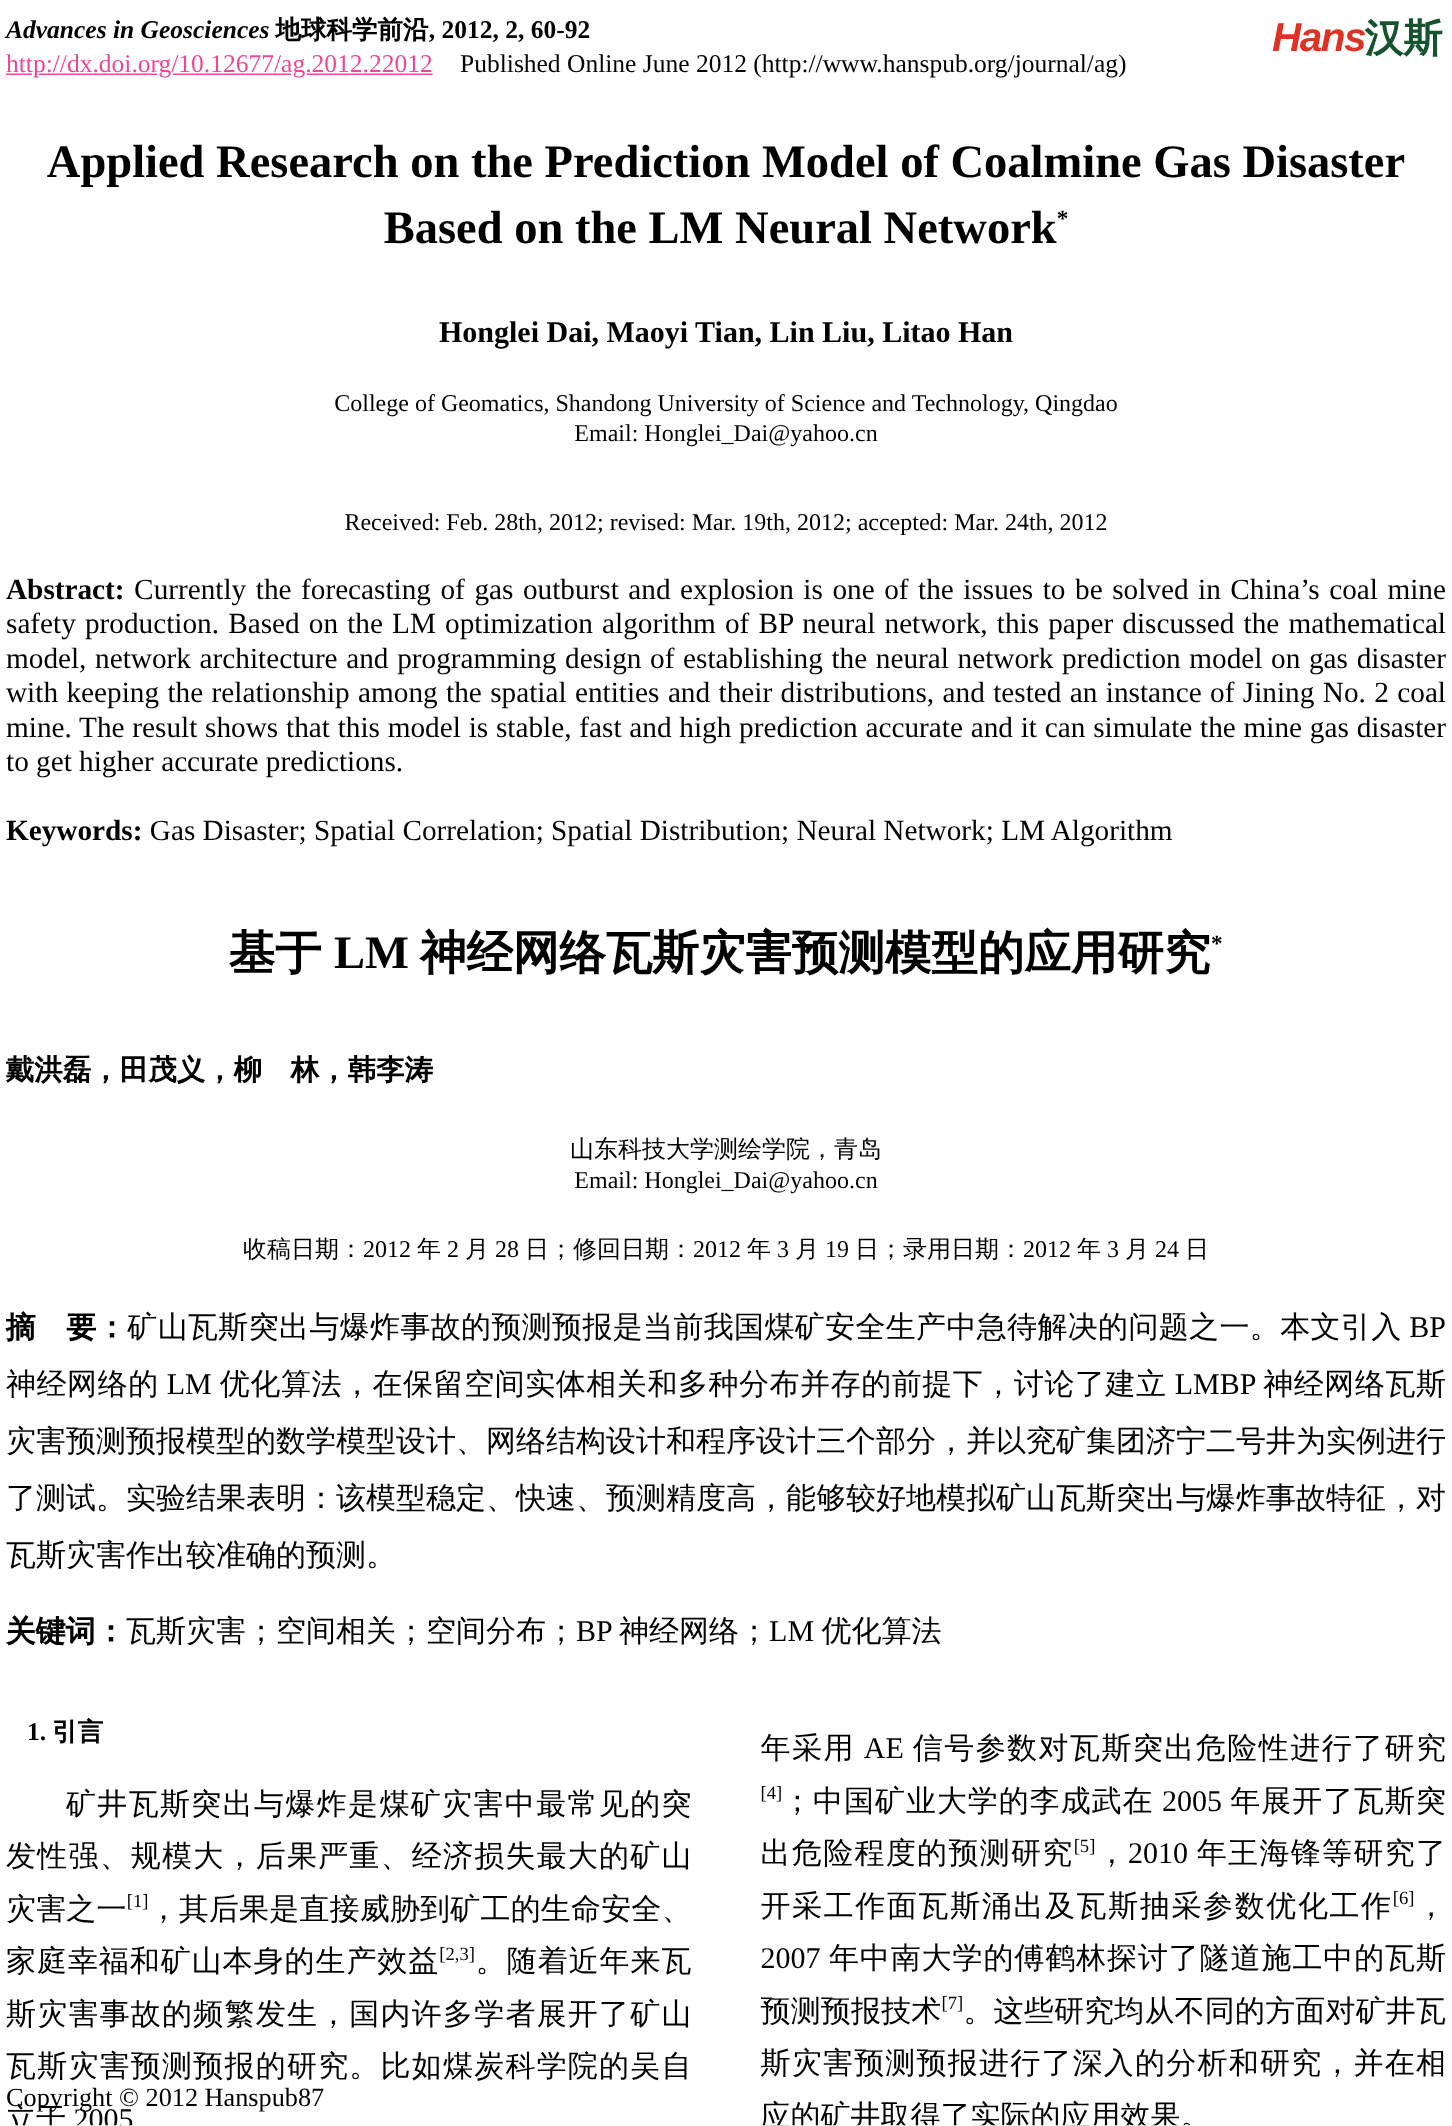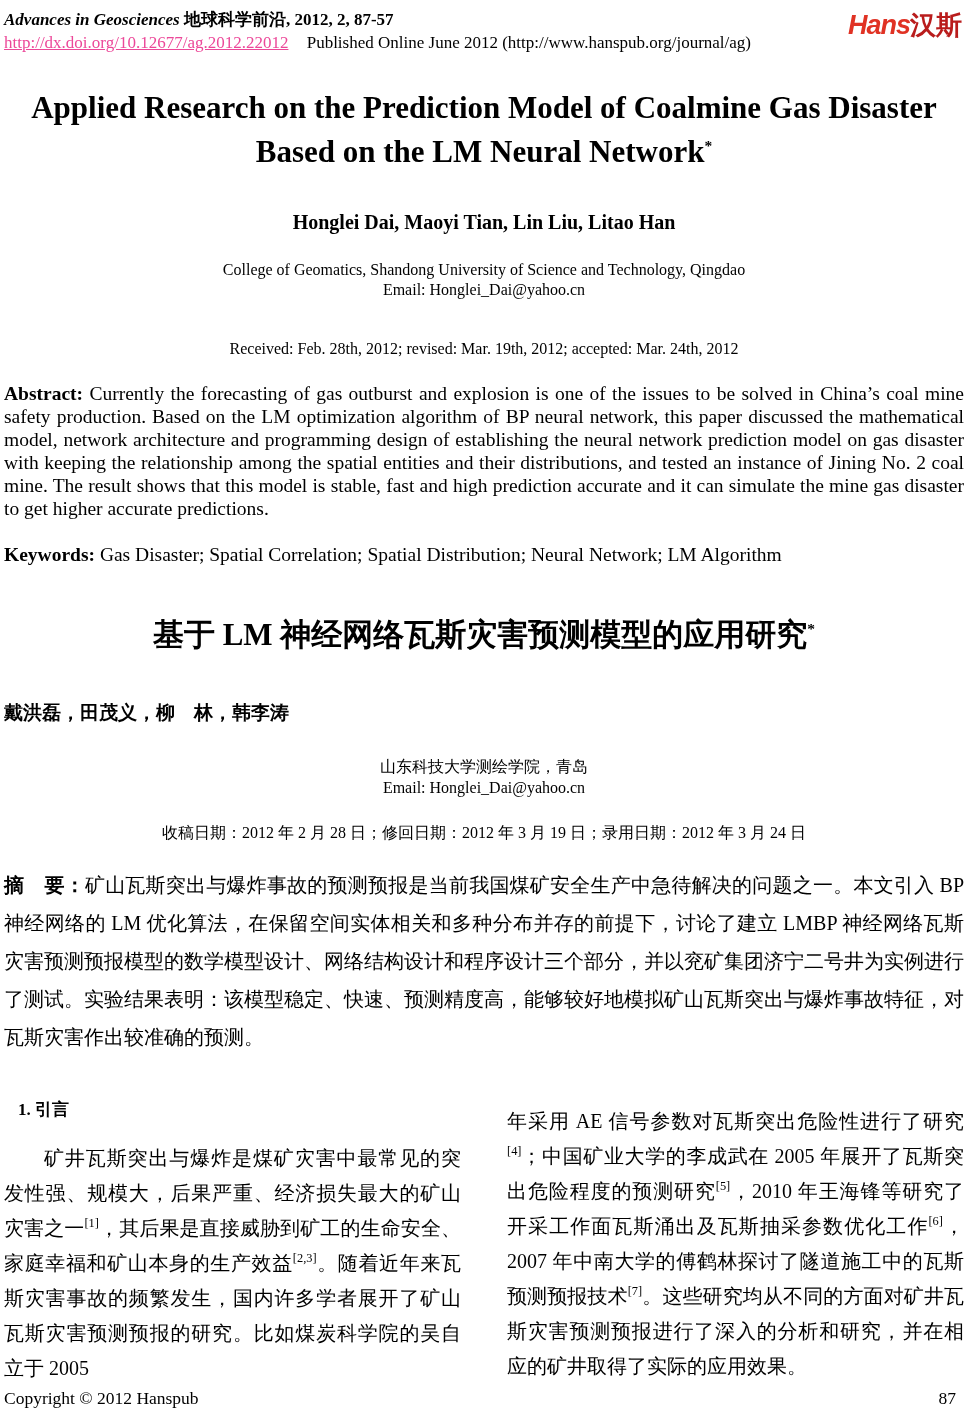--- a/index.html
+++ b/index.html
@@ -19,21 +19,21 @@
 
   
   .hdr { display: flex; justify-content: space-between; align-items: flex-start; }
   .hdr-left { font-size: 17px; line-height: 23px; }
   .journal-en { font-weight: bold; font-style: italic; }
   .journal-zh { font-weight: bold; }
   .doi-link { color: #ec4899; }
   .published { color: #000; margin-left: 14px; }
   .logo { font-family: "Liberation Sans", "DejaVu Sans", sans-serif; white-space: nowrap; padding-right: 2px; }
   .logo-hans { color: #e03224; font-weight: bold; font-style: italic; font-size: 27px; letter-spacing: -1px; }
-  .logo-hanzi { color: #b91c1c; font-weight: bold; font-size: 26px; }
+  .logo-hanzi { color: #14532d; font-weight: bold; font-size: 26px; }
 
   
   .title-en { margin: 32px auto 0 auto; max-width: 945px; text-align: center;
               font-size: 31px; font-weight: bold; line-height: 44px; }
   .title-en sup { font-size: 0.5em; }
   .authors-en { margin-top: 37px; text-align: center; font-size: 20px; font-weight: bold; }
   .affil { margin-top: 26px; text-align: center; font-size: 16px; line-height: 20px; }
   .received { margin-top: 40px; text-align: center; font-size: 16px; }
   .abstract { margin-top: 24px; font-size: 19.5px; line-height: 23px; text-align: justify; }
   .abstract .lbl { font-weight: bold; }
@@ -53,32 +53,32 @@
   
   .columns { display: flex; gap: 46px; margin-top: 42px; height: 318px; }
   .col { width: 459px; position: relative; }
   .sec-heading { font-size: 17px; font-weight: bold; font-family: "Liberation Serif", serif; margin-left: 14px; }
   .body-par { margin-top: 20px; font-size: 20px; line-height: 35px; text-align: justify; }
   .indent { text-indent: 2em; }
   .col-right .body-par { margin-top: 6px; }
 
   
   .footer { position: absolute; left: 4px; right: 12px; bottom: 8px;
-            display: flex; justify-content: space-between; font-size: 17.5px; }
+            display: flex; font-size: 17.5px; }
 </style>
 </head>
 <body>
 
 <div class="page">
 
   <div class="hdr">
     <div class="hdr-left">
       <div>
         <span class="journal-en">Advances in Geosciences</span>
-        <span class="journal-zh">地球科学前沿, 2012, 2, 87-57</span>
+        <span class="journal-zh">地球科学前沿, 2012, 2, 60-92</span>
       </div>
       <div>
         <a href="#" class="doi-link">http://dx.doi.org/10.12677/ag.2012.22012</a>
         <span class="published">Published Online June 2012 (http://www.hanspub.org/journal/ag)</span>
       </div>
     </div>
     <div class="logo">
       <span class="logo-hans">Hans</span><span class="logo-hanzi">汉斯</span>
     </div>
   </div>
@@ -104,20 +104,21 @@
 
   <div class="affil-zh">
     <div>山东科技大学测绘学院，青岛</div>
     <div>Email: Honglei_Dai@yahoo.cn</div>
   </div>
 
   <div class="dates-zh">收稿日期：2012 年 2 月 28 日；修回日期：2012 年 3 月 19 日；录用日期：2012 年 3 月 24 日</div>
 
   <div class="abstract-zh"><span class="cjk-bold">摘　要：</span><span>矿山瓦斯突出与爆炸事故的预测预报是当前我国煤矿安全生产中急待解决的问题之一。本文引入 BP 神经网络的 LM 优化算法，在保留空间实体相关和多种分布并存的前提下，讨论了建立 LMBP 神经网络瓦斯灾害预测预报模型的数学模型设计、网络结构设计和程序设计三个部分，并以兖矿集团济宁二号井为实例进行了测试。实验结果表明：该模型稳定、快速、预测精度高，能够较好地模拟矿山瓦斯突出与爆炸事故特征，对瓦斯灾害作出较准确的预测。</span></div>
 
+  <div class="keywords-zh"><span class="cjk-bold">关键词：</span><span>瓦斯灾害；空间相关；空间分布；BP 神经网络；LM 优化算法</span></div>
 
   <div class="columns">
     <div class="col col-left">
       <div class="sec-heading">1. 引言</div>
       <div class="body-par indent">矿井瓦斯突出与爆炸是煤矿灾害中最常见的突发性强、规模大，后果严重、经济损失最大的矿山灾害之一<sup>[1]</sup>，其后果是直接威胁到矿工的生命安全、家庭幸福和矿山本身的生产效益<sup>[2,3]</sup>。随着近年来瓦斯灾害事故的频繁发生，国内许多学者展开了矿山瓦斯灾害预测预报的研究。比如煤炭科学院的吴自立于 2005</div>
 
     </div>
     <div class="col col-right">
       <div class="body-par">年采用 AE 信号参数对瓦斯突出危险性进行了研究<sup>[4]</sup>；中国矿业大学的李成武在 2005 年展开了瓦斯突出危险程度的预测研究<sup>[5]</sup>，2010 年王海锋等研究了开采工作面瓦斯涌出及瓦斯抽采参数优化工作<sup>[6]</sup>，2007 年中南大学的傅鹤林探讨了隧道施工中的瓦斯预测预报技术<sup>[7]</sup>。这些研究均从不同的方面对矿井瓦斯灾害预测预报进行了深入的分析和研究，并在相应的矿井取得了实际的应用效果。</div>
 

